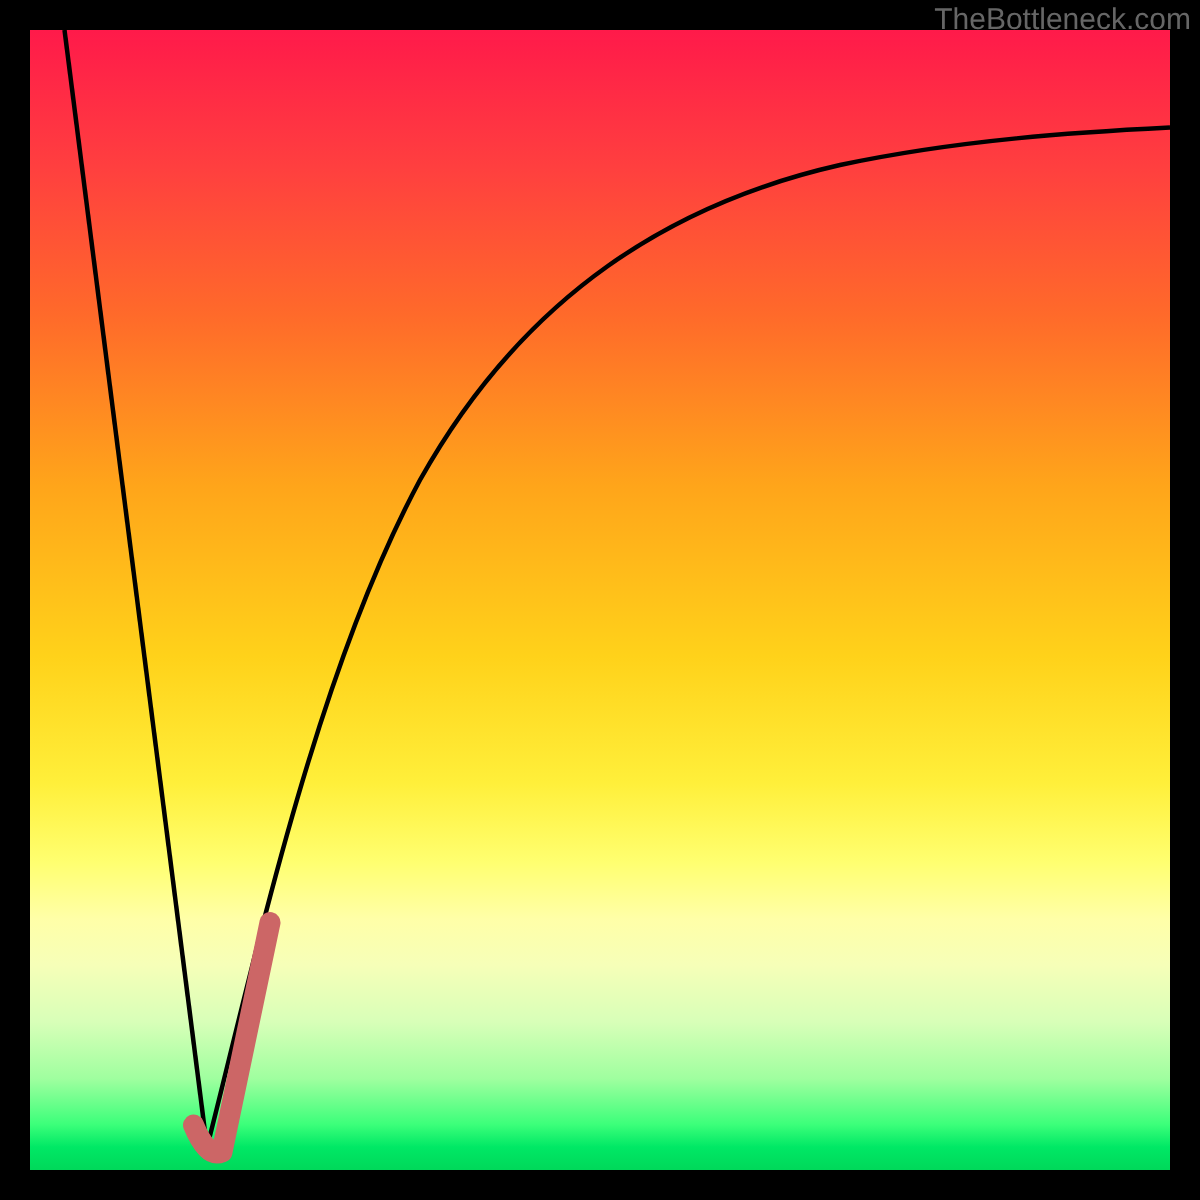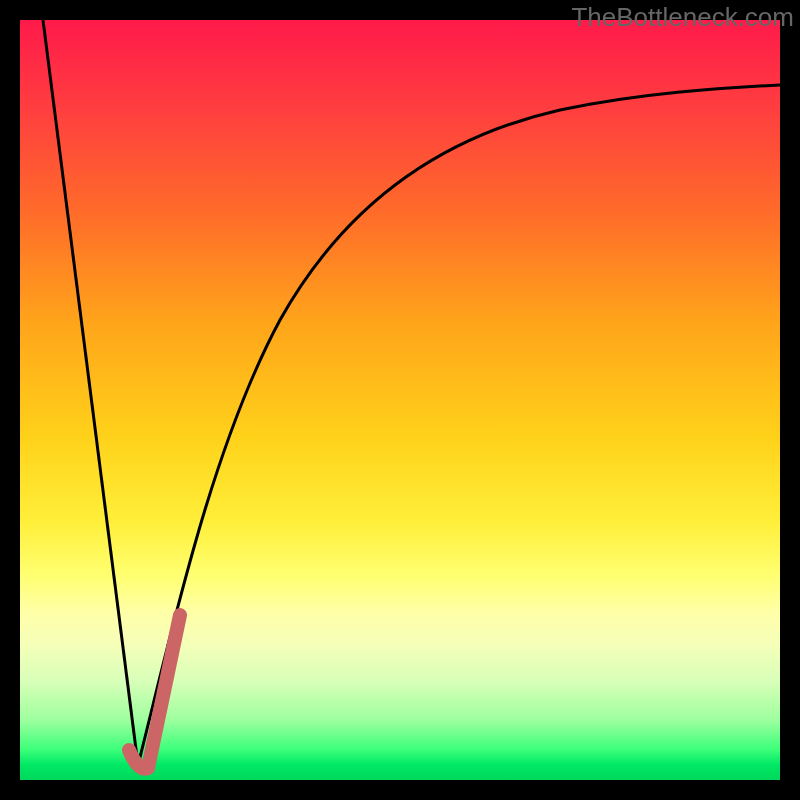--- a/index.html
+++ b/index.html
@@ -31,21 +31,21 @@
       #3cff7a 96%,
       #00e865 98%,
       #00d85a 100%
     );
   }
   .attribution {
     position: absolute;
     top: 2px;
     right: 6px;
     color: #666;
-    font-size: 26px;
+    font-size: 20px;
     font-weight: 500;
     z-index: 10;
     margin-left: 33px;
   }
   svg.curves {
     position: absolute;
     left: 0; top: 0;
     width: 760px; height: 760px;
     overflow: visible;
   }

